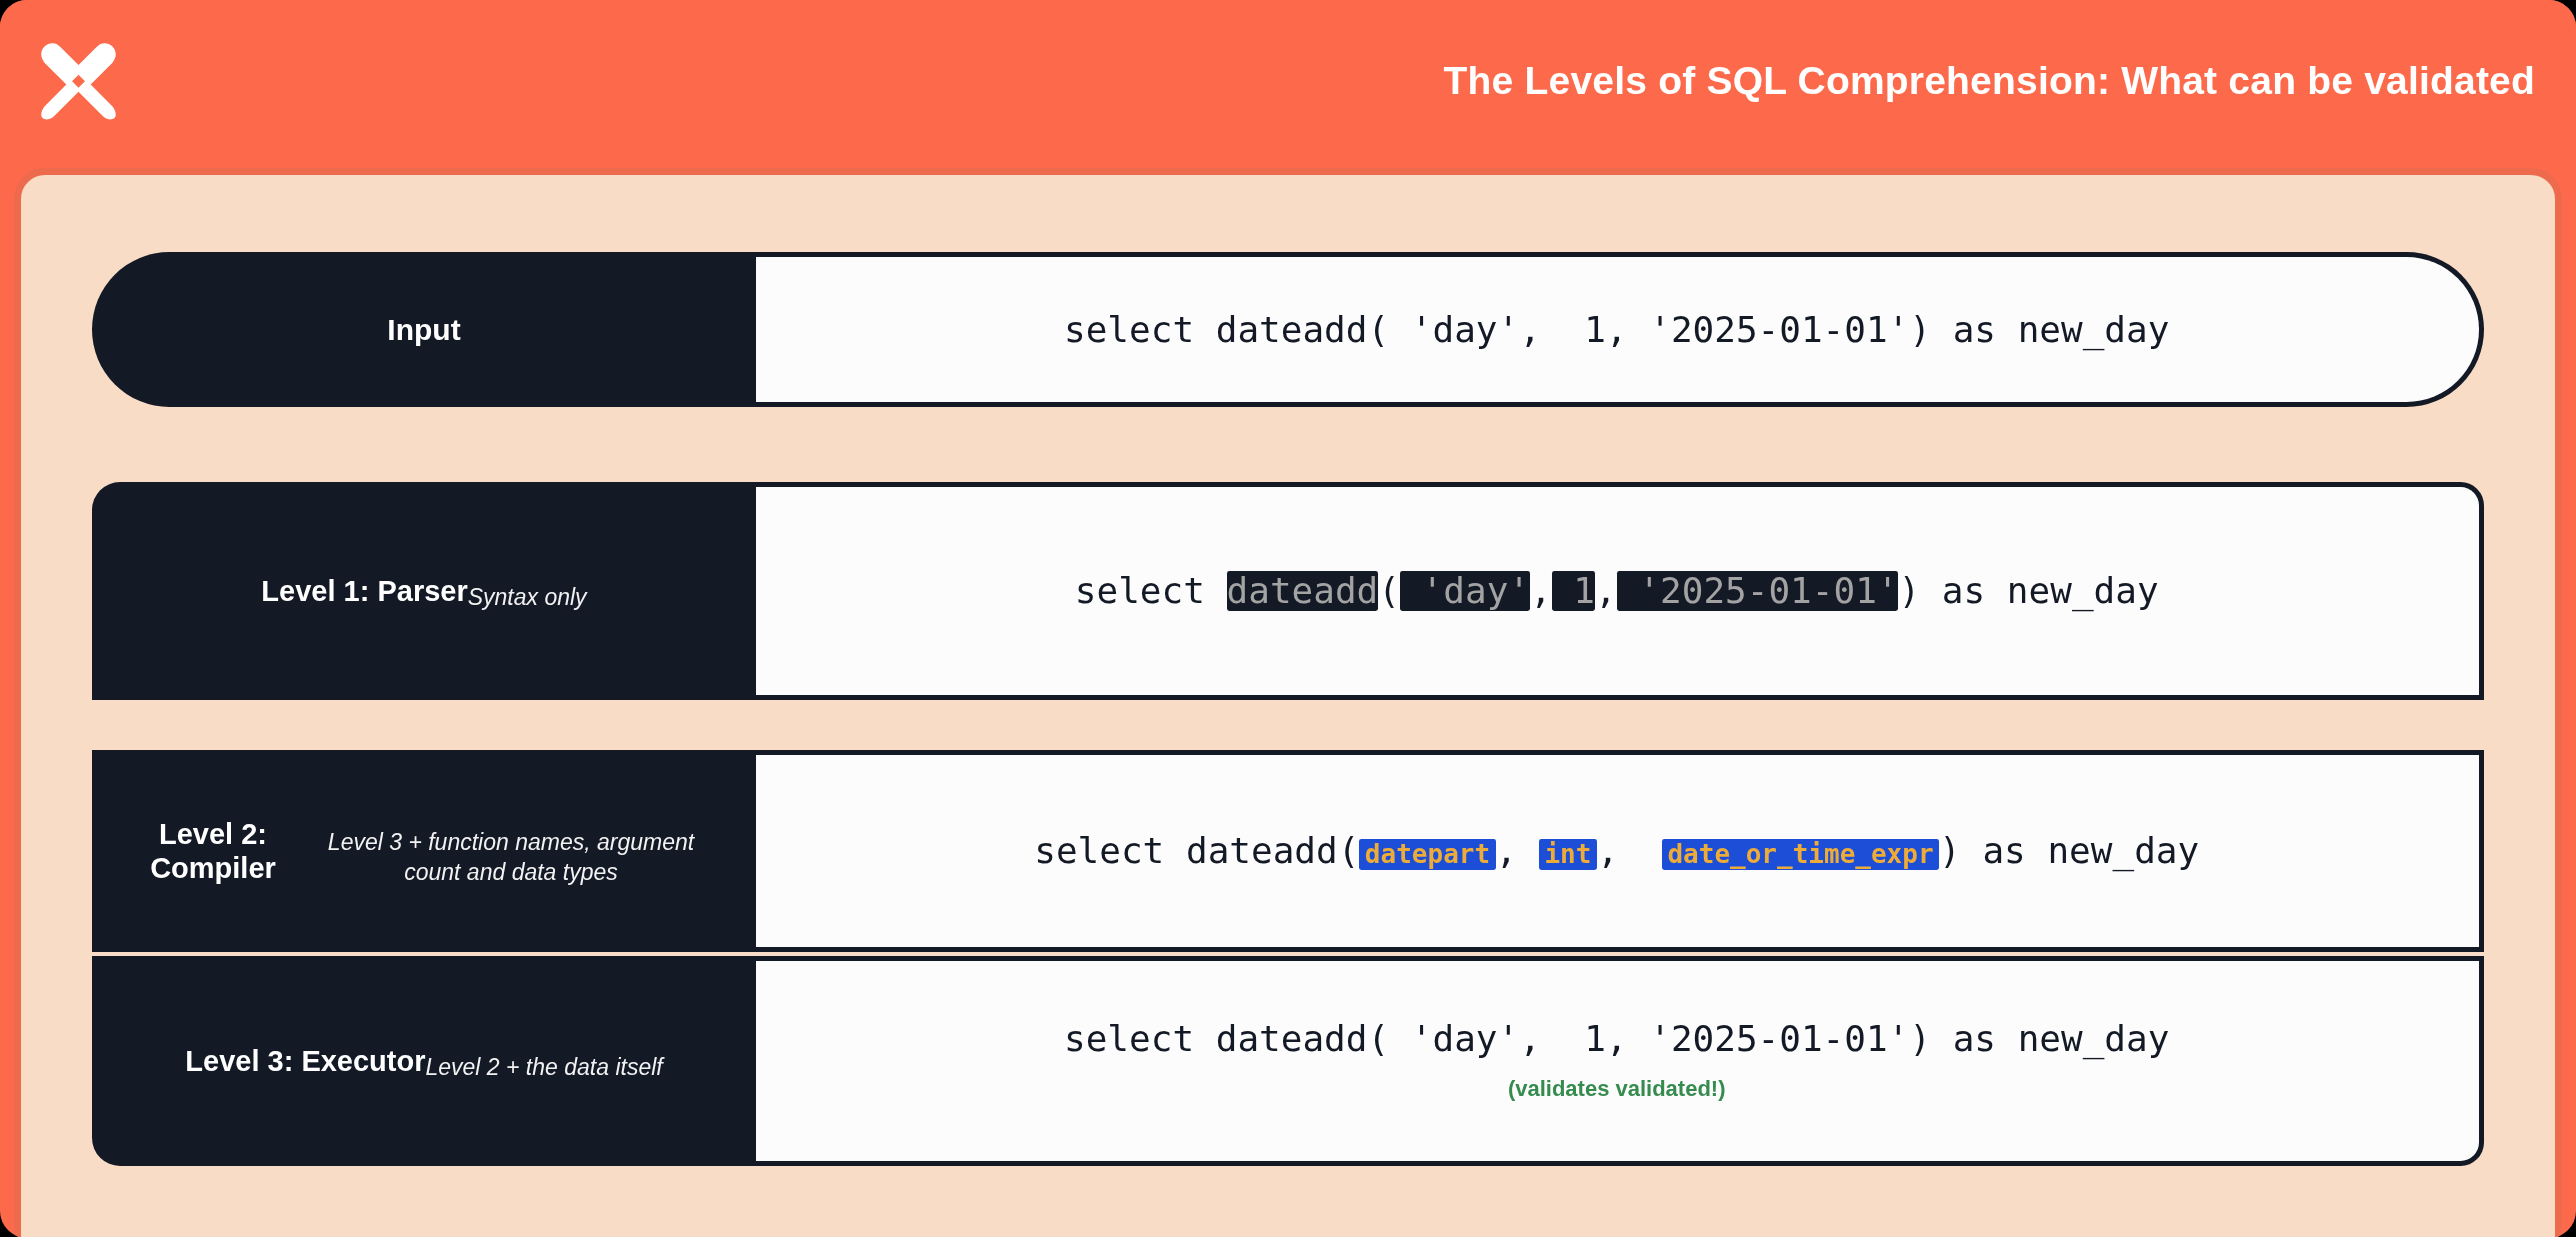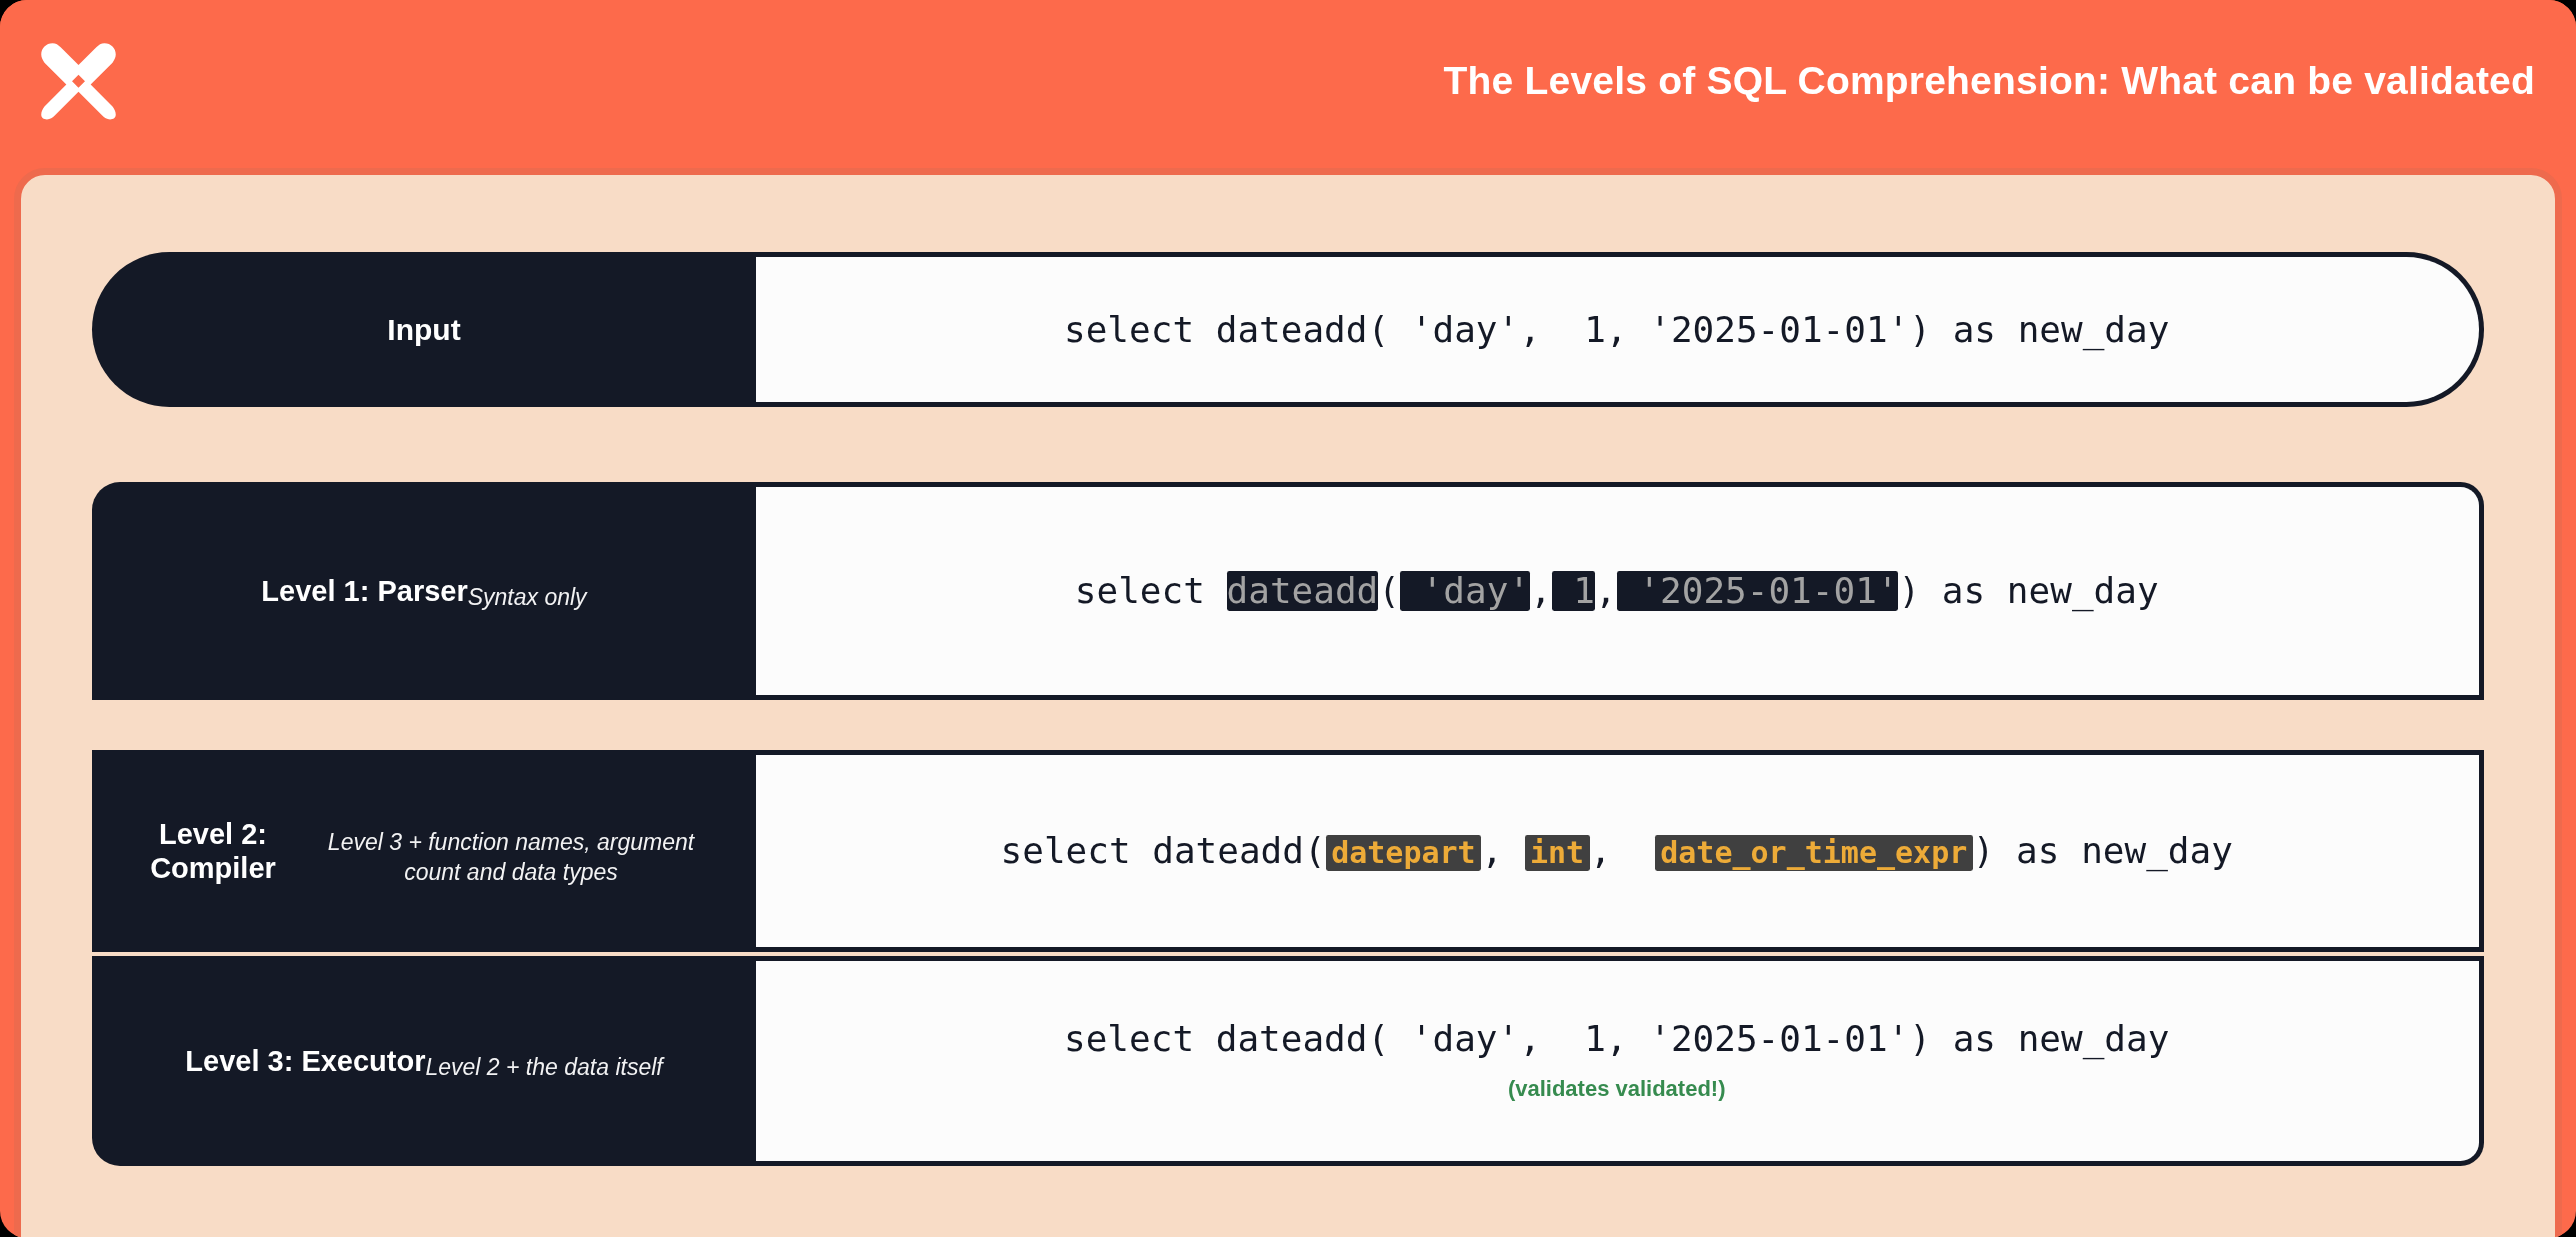--- a/index.html
+++ b/index.html
@@ -173,26 +173,26 @@
   .redact {
     display: inline-block;
     background: #141926;
     color: #a3a3a3;
     border-radius: 2.4px;
     vertical-align: baseline;
   }
 
   .token {
     display: inline-block;
-    background: #404040;
+    background: #1d4ed8;
     color: #edab38;
     font-weight: bold;
     border-radius: 2.4px;
     padding: 1.6px 5.5px;
-    font-size: 30px;
+    font-size: 26px;
   }
 
   .note {
     margin-top: 17px;
     color: #368b4f;
     font-size: 22px;
     font-weight: bold;
     font-family: "Liberation Sans", sans-serif;
   }
 </style>

